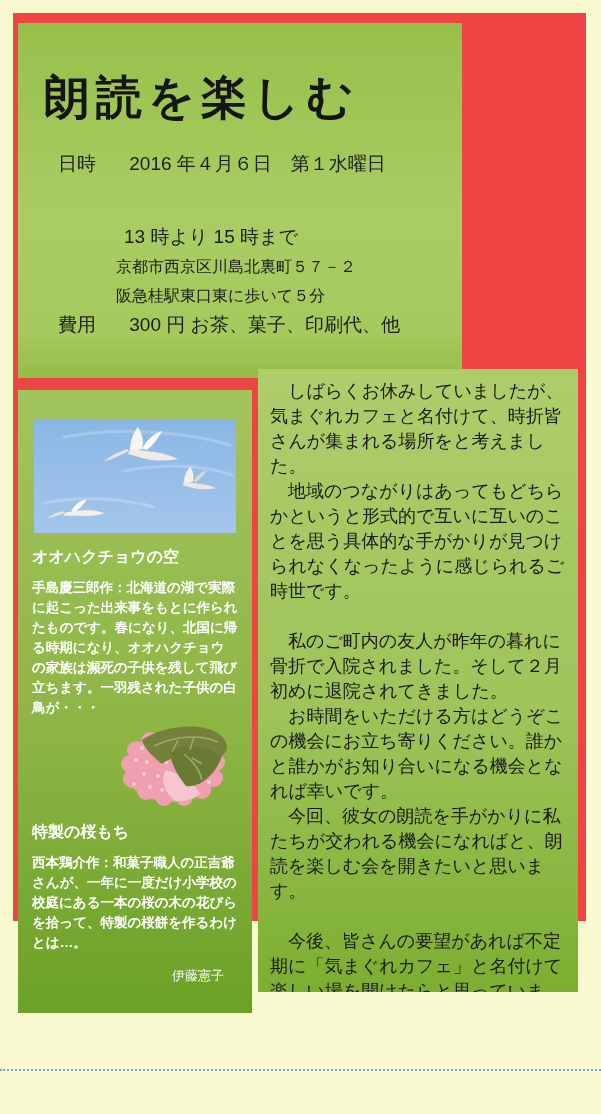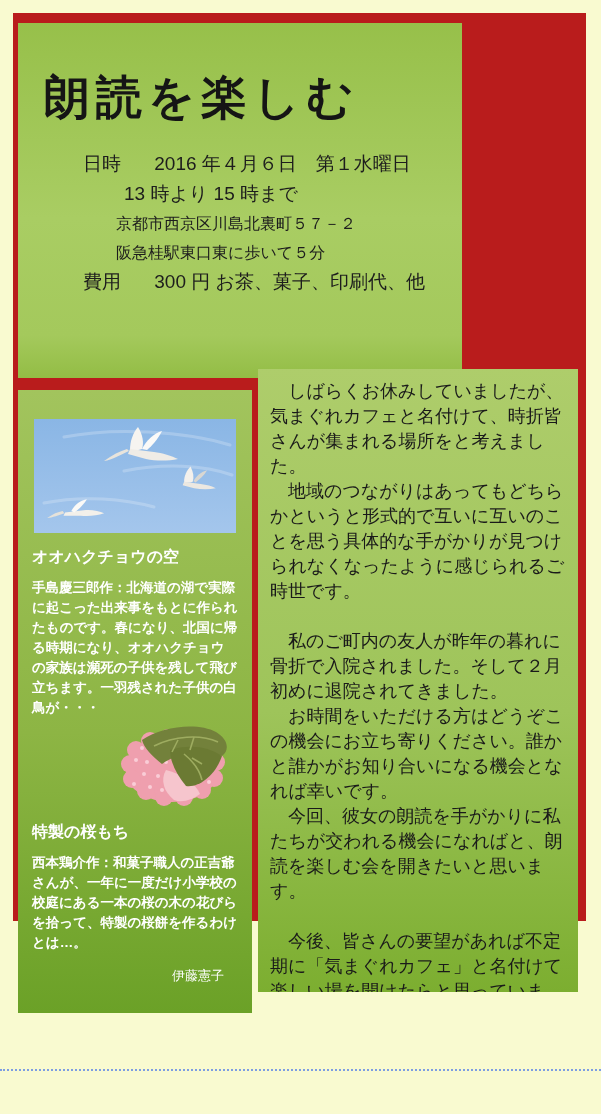--- a/index.html
+++ b/index.html
@@ -3,36 +3,36 @@
 <meta charset="utf-8">
 <style>
   * { margin:0; padding:0; box-sizing:border-box; }
   body { font-family:"Liberation Sans","DejaVu Sans",sans-serif; }
   .page {
     position:relative; width:601px; height:1114px;
     background:#f9fad0; overflow:hidden;
   }
   .card {
     position:absolute; left:13px; top:13px; width:573px; height:908px;
-    background:#b91c1c;
+    background:#ef4444;
   }
   
   .title-box {
     position:absolute; left:5px; top:10px; width:444px; height:355px;
     background:linear-gradient(180deg,#97c04a 0%,#a9cd63 55%,#a4c95c 88%,#93bd45 100%);
   }
   .flyer-title {
     margin:44px 0 0 26px; font-size:46px; font-weight:bold;
     letter-spacing:6px; color:#151515;
   }
   .info { margin:20px 0 0 40px; color:#1d1d1d; }
   .info-line { font-size:19px; line-height:30px; white-space:nowrap; }
-  .info-line .lbl { display:inline-block; min-width:66px; font-weight:500;margin-left:25px; }
+  .info-line .lbl { display:inline-block; min-width:66px; font-weight:500; }
   .info-line.sub { font-size:16px; padding-left:58px; line-height:29px; }
-  .info-line.indent1 { padding-left:66px; }
+  .info-line.indent1 { padding-left:66px;margin-top:43px; }
   .info-line .small-val { font-size:15px; }
   
   .left-panel {
     position:absolute; left:5px; top:377px; width:234px; height:623px;
     background:linear-gradient(180deg,#a2c45d 0%,#8db544 55%,#6ba127 100%);
     color:#ffffff; padding:15px 14px; overflow:hidden;
   }
   .right-panel {
     position:absolute; left:245px; top:356px; width:320px; height:623px;
     background:linear-gradient(180deg,#aecd6b 0%,#9ec45a 55%,#7cae30 100%);

